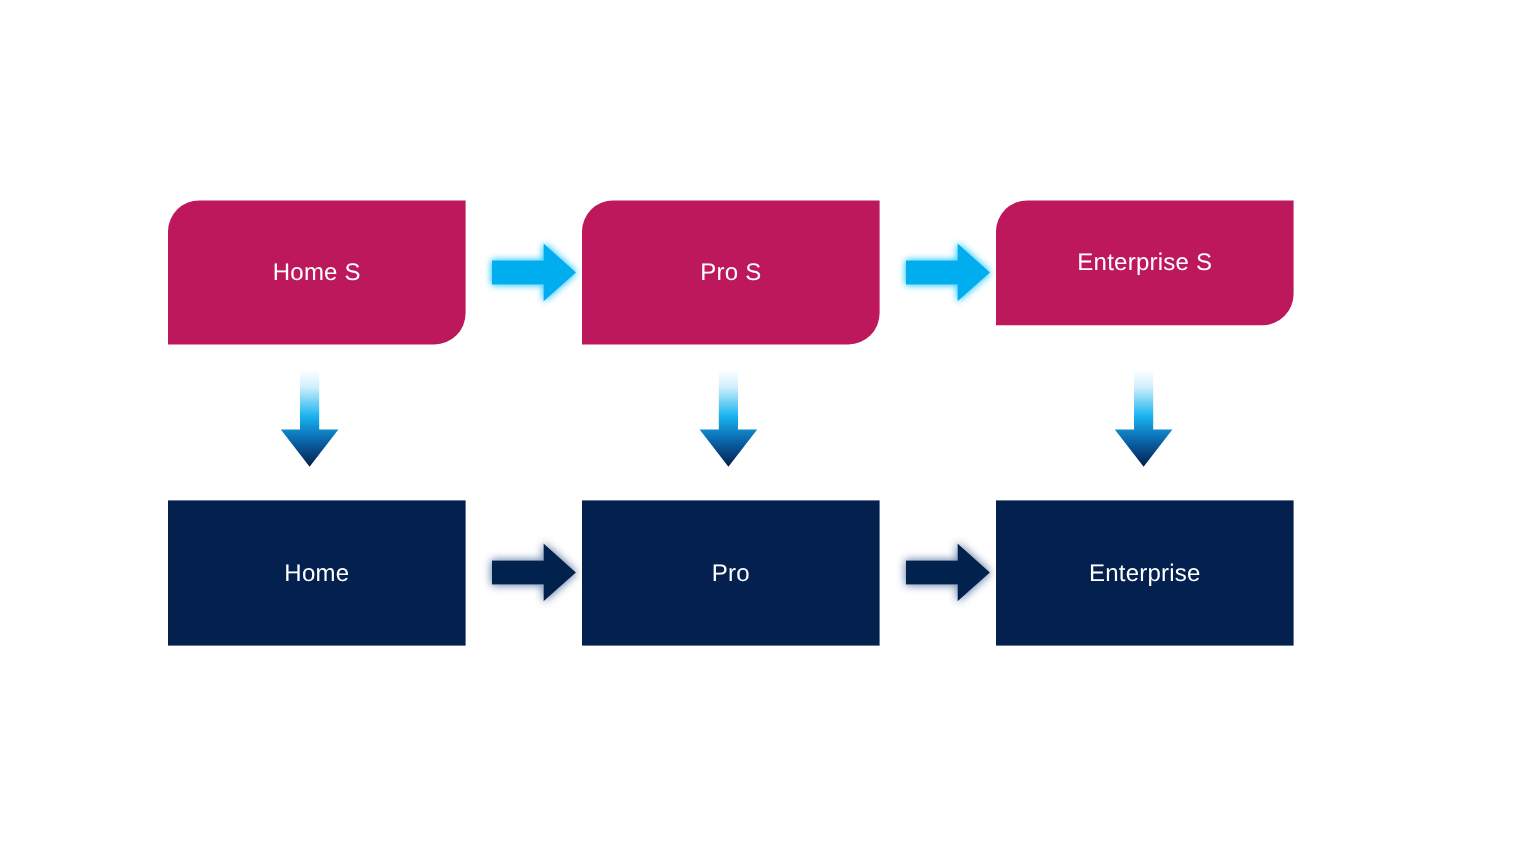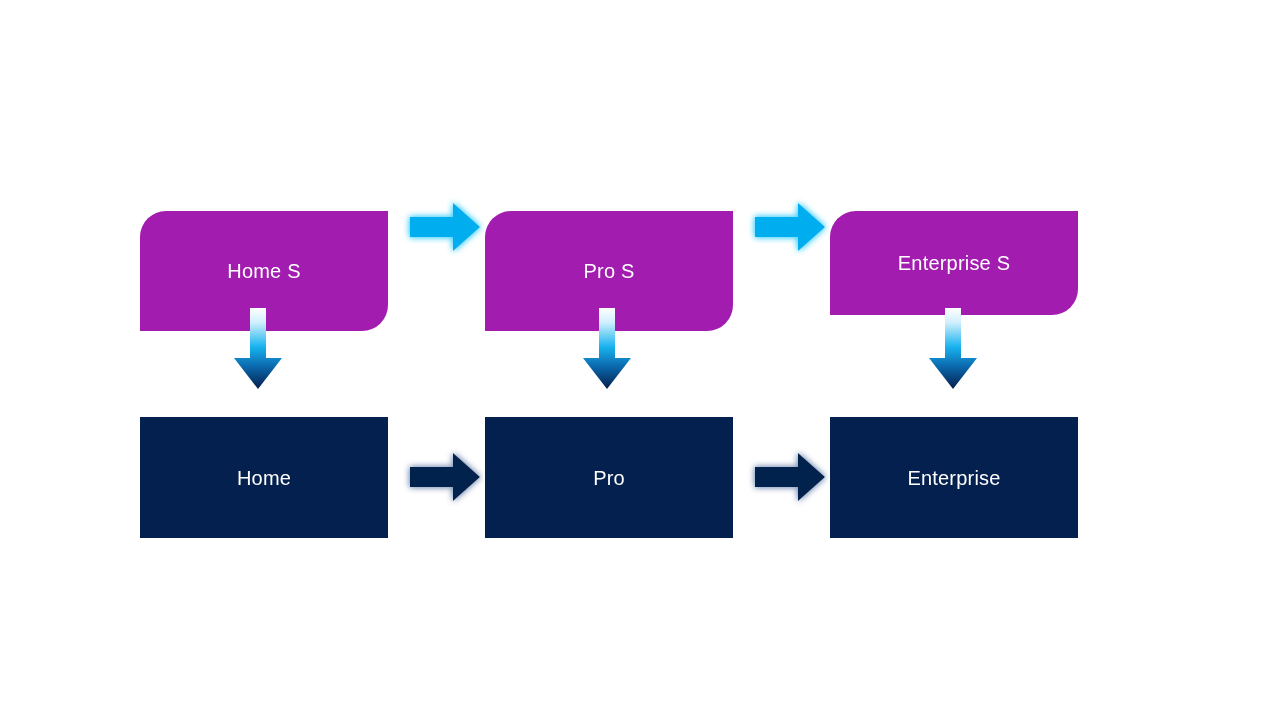--- a/index.html
+++ b/index.html
@@ -37,23 +37,22 @@
     font-size: 20px;
     font-weight: 400;
     letter-spacing: 0.2px;
     line-height: 1.2;
     font-family: "Liberation Sans", sans-serif;
     white-space: nowrap;
   }
 
   
   .node-top {
-    background: #a21caf;
+    background: #be185d;
     border-radius: 26px 0 26px 0;
-    margin-top: 44px;
   }
 
   
   .node-bottom {
     background: #04204E;
     border-radius: 0;
     text-align: right;
   }
 
   

